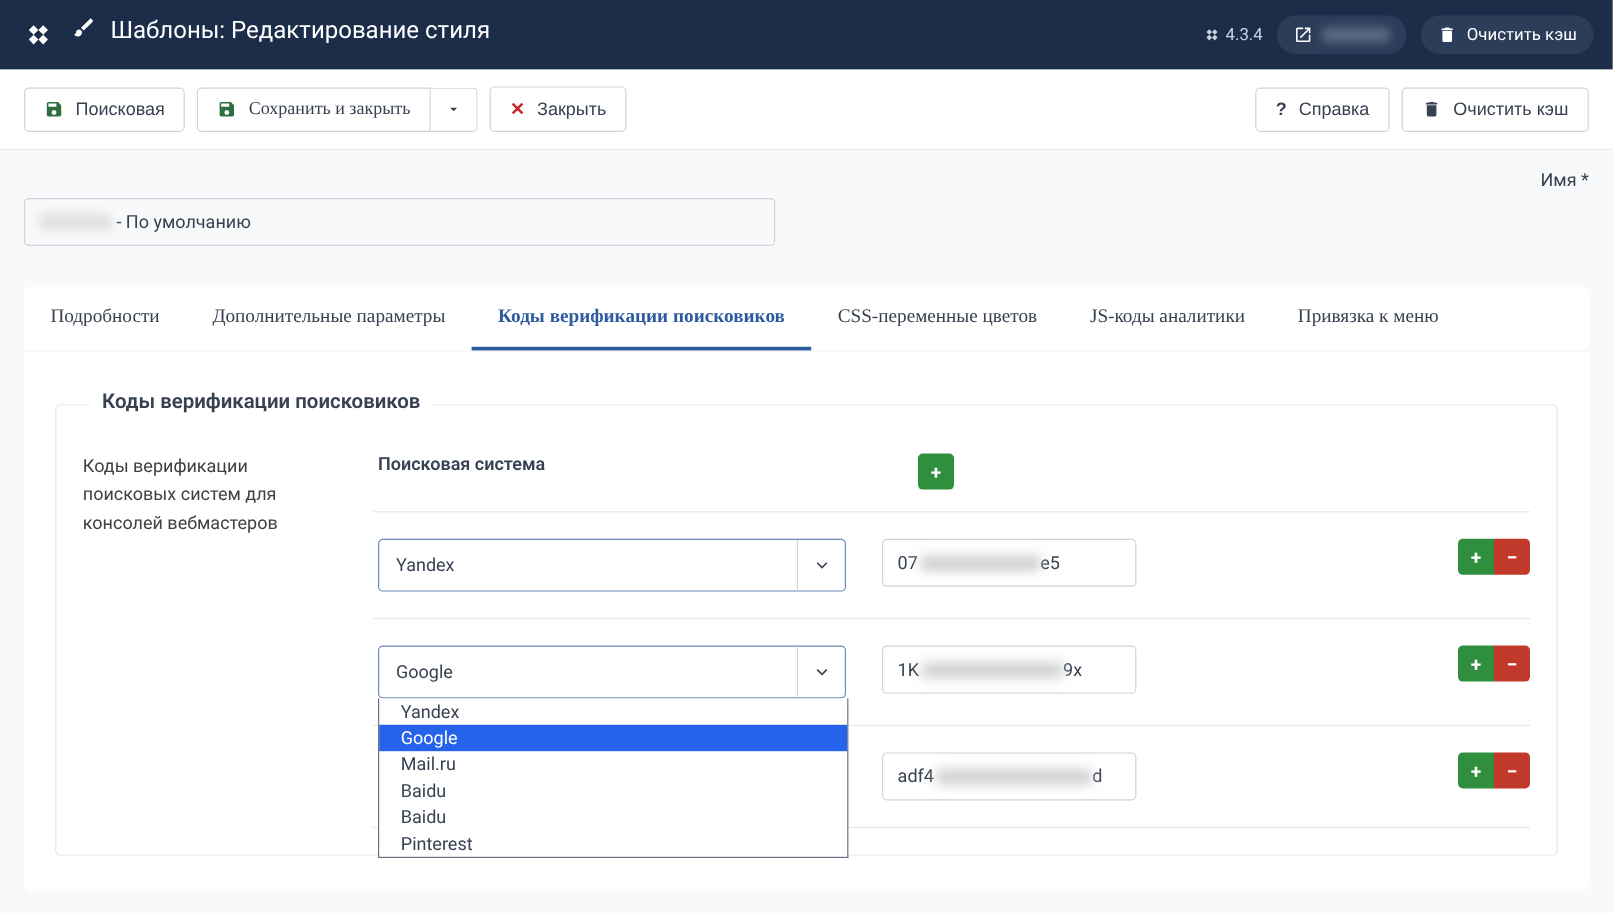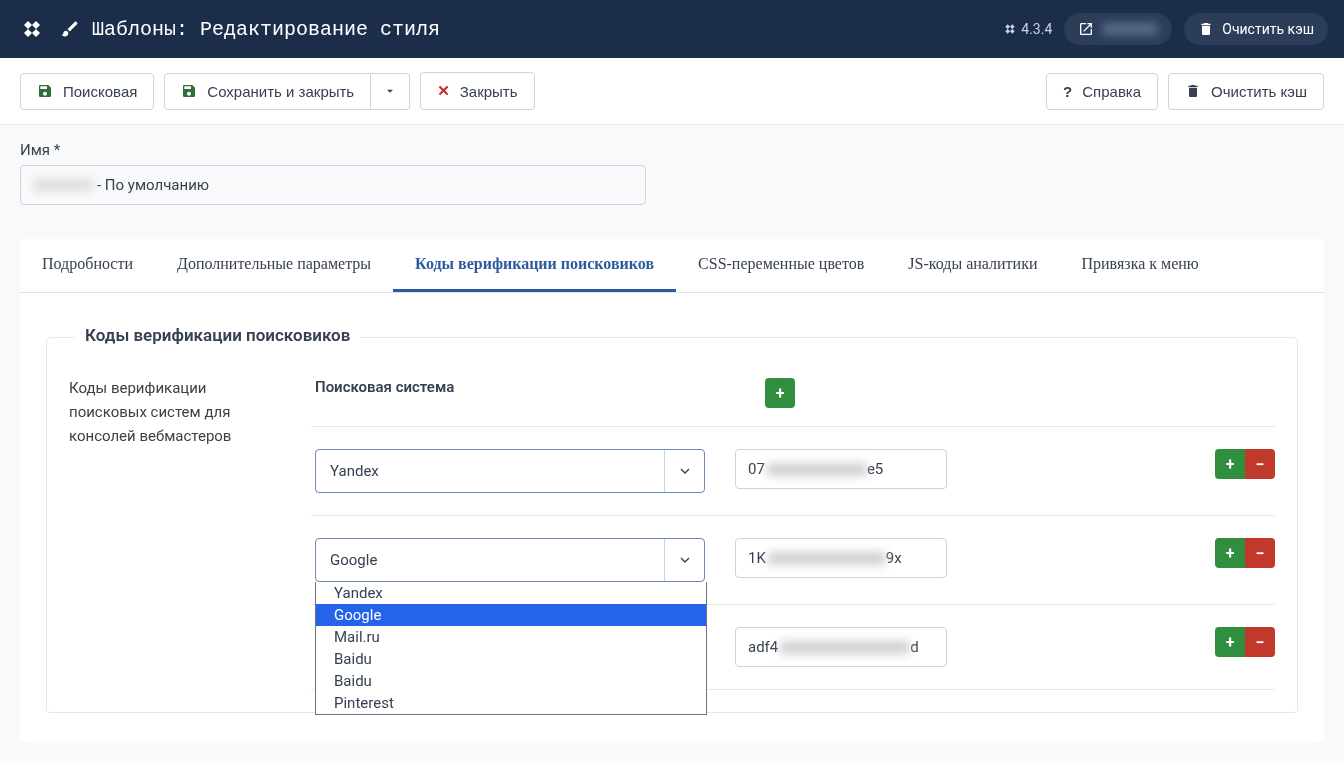--- a/index.html
+++ b/index.html
@@ -1,41 +1,41 @@
 <!DOCTYPE html>
 <html><head>
   <meta charset="utf-8">
   <style>
     * { box-sizing: border-box; margin: 0; padding: 0; }
     body { font-family: -apple-system, BlinkMacSystemFont, "Segoe UI", Roboto, Arial, sans-serif; background: #f8f9fa; color: #374151; font-size: 15px; }
 
     .topbar { background: #1c2d4a; color: #fff; display: flex; align-items: center; padding: 0 16px; height: 58px; }
-    .topbar-left { display: flex; align-items: center; gap: 12px; flex: 1; font-family: Liberation Mono, monospace; }
+    .topbar-left { display: flex; gap: 12px; flex: 1; }
     .joomla-logo { width: 32px; height: 32px; display: flex; align-items: center; justify-content: center; }
     .brush-icon { width: 20px; height: 20px; display: flex; align-items: center; justify-content: center; }
     .topbar-title { font-size: 20px; font-weight: 400; }
     .topbar-right { display: flex; align-items: center; gap: 12px; }
     .version-text { font-size: 14px; color: #c9d2df; display: flex; align-items: center; gap: 4px; }
     .topbar-pill { background: #2c3d5a; border-radius: 20px; padding: 8px 14px; display: flex; align-items: center; gap: 8px; color: #fff; font-size: 14px; cursor: pointer; }
     .topbar-pill .blur { filter: blur(4px); }
     .topbar-cache { background: #2c3d5a; border-radius: 20px; padding: 8px 14px; display: flex; align-items: center; gap: 8px; color: #fff; font-size: 14px; cursor: pointer; }
 
     .toolbar { background: #fff; padding: 14px 20px; display: flex; gap: 10px; align-items: center; border-bottom: 1px solid #e5e7eb; }
     .toolbar-right { margin-left: auto; display: flex; gap: 10px; }
     .btn { border: 1px solid #ced4da; background: #fff; border-radius: 4px; padding: 9px 16px; display: flex; align-items: center; gap: 10px; cursor: pointer; font-size: 15px; color: #374151; }
     .btn-caret { border: 1px solid #ced4da; border-left: none; background: #fff; border-radius: 0 4px 4px 0; padding: 9px 12px; cursor: pointer; }
     .btn-group { display: flex; }
-    .btn-group .btn { border-radius: 4px 0 0 4px; }
+    .btn-group .btn { border-radius: 4px 0 0 4px; font-family: Liberation Serif, serif; }
     .icon-save { color: #2f6f3e; }
     .icon-close { color: #c62828; font-weight: bold; }
     .icon-help { color: #374151; font-weight: bold; }
     .icon-trash { color: #374151; }
 
     .content { padding: 16px 20px 30px; }
-    .name-label { font-size: 15px; color: #374151; margin-bottom: 6px; }
+    .name-label { font-size: 15px; color: #374151; margin-bottom: 6px; text-align: right; }
     .name-input { width: 626px; border: 1px solid #ced4da; border-radius: 4px; padding: 10px 12px; font-size: 15px; color: #374151; display: flex; align-items: center; gap: 4px; }
     .name-input .blur { filter: blur(4px); background: #e0e0e0; border-radius: 3px; height: 14px; width: 60px; }
 
     .tabs { display: flex; border-bottom: 1px solid #dee2e6; margin-top: 34px; background: #fff; border-radius: 6px 6px 0 0; }
     .tab { padding: 16px 22px; font-size: 16px; color: #374151; cursor: pointer; border-bottom: 3px solid transparent; font-family: Liberation Serif, serif; }
     .tab.active { color: #2c5aa0; border-bottom-color: #2c5aa0; font-weight: 600; }
 
     .panel { background: #fff; border-radius: 0 0 6px 6px; padding: 24px 26px 30px; }
     .fieldset { border: 1px solid #e5e7eb; border-radius: 4px; padding: 30px 22px 22px; position: relative; margin-top: 20px; }
     .legend { position: absolute; top: -13px; left: 28px; background: #fff; padding: 0 10px; font-size: 17px; font-weight: 600; color: #374151; }

